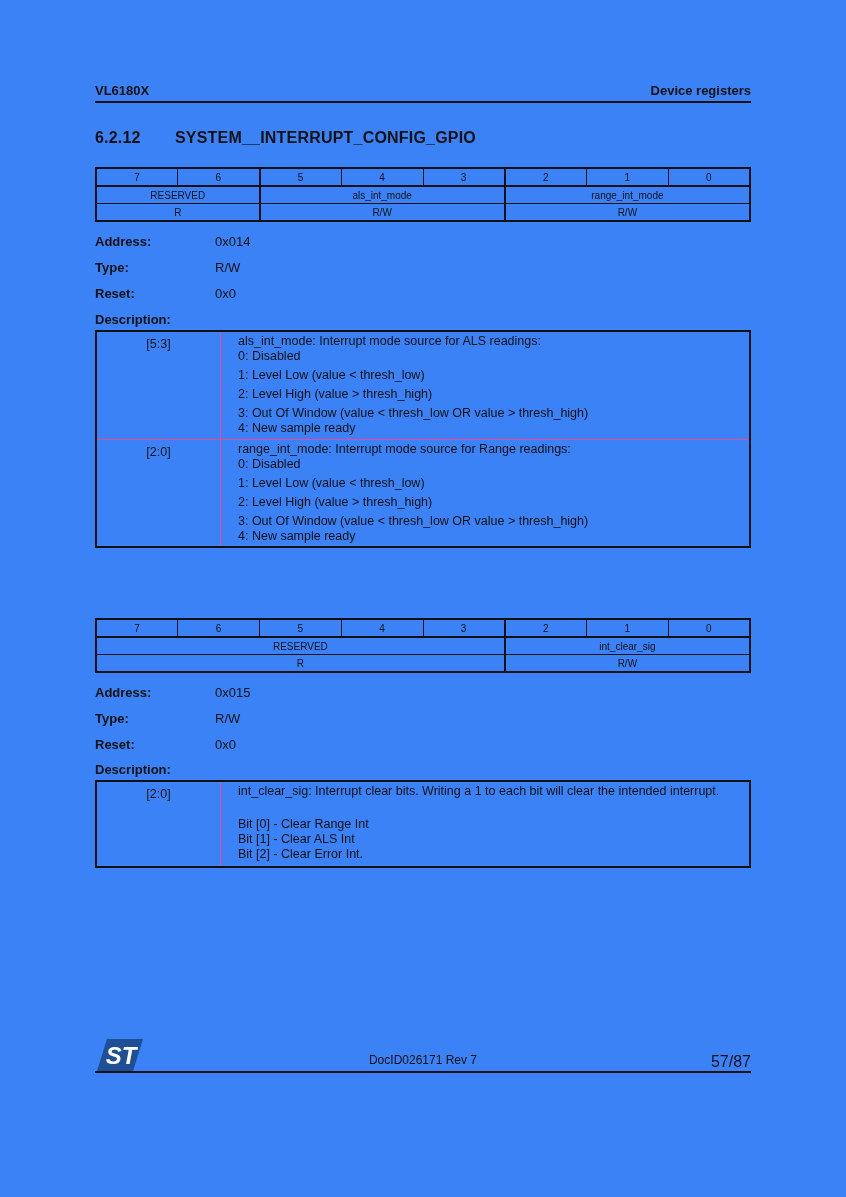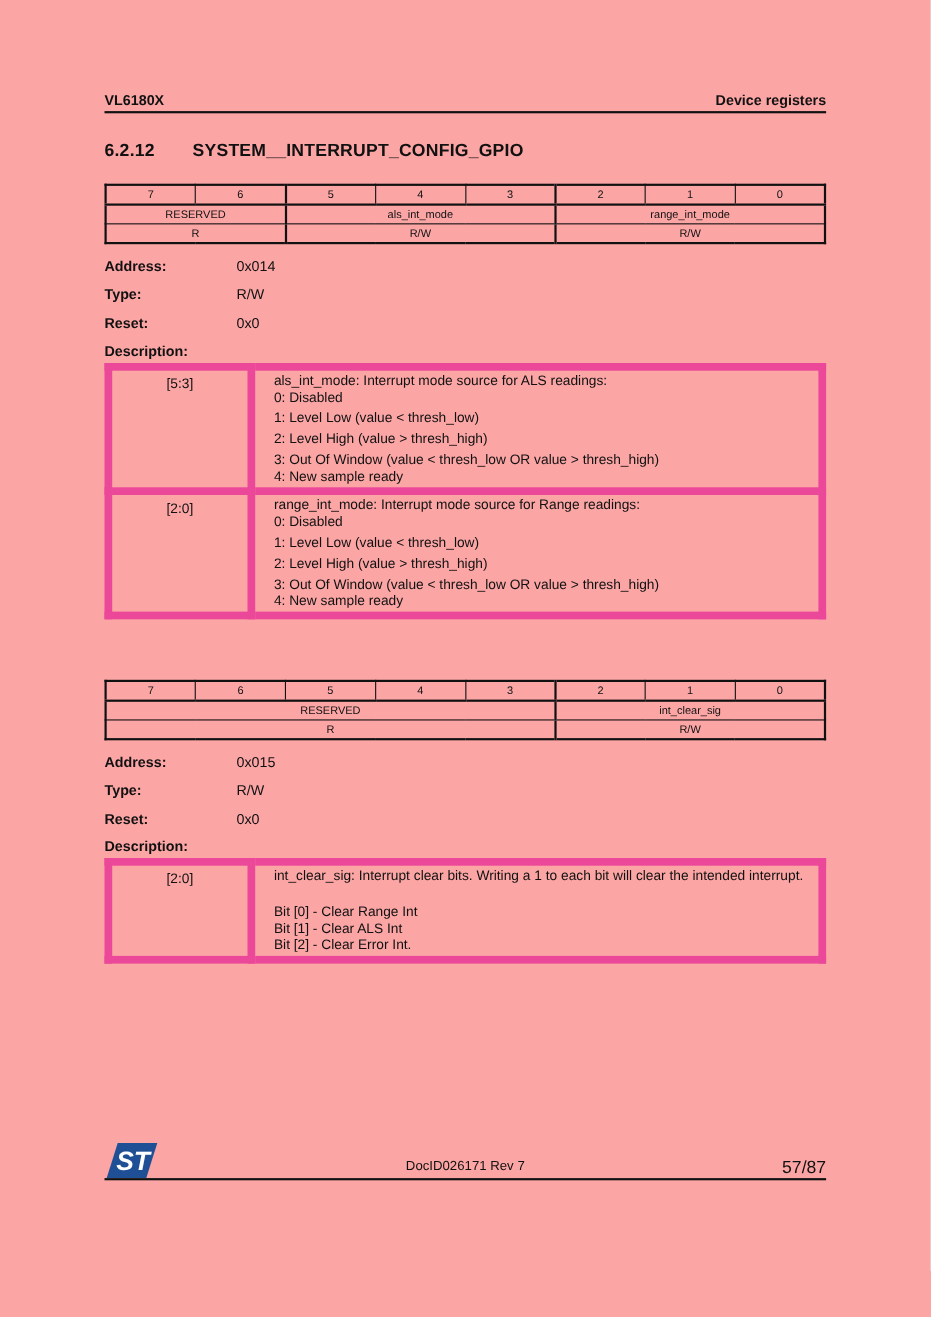--- a/index.html
+++ b/index.html
@@ -1,17 +1,17 @@
 <!DOCTYPE html>
 <html><head>
 <meta charset="utf-8">
 <style>
   html,body { margin:0; padding:0; background:#e8e8e8; }
   .page {
-    position:relative; width:846px; height:1197px; background:#fca5a5;
+    position:relative; width:846px; height:1197px; background:#3b82f6;
     font-family:"Liberation Sans", sans-serif; color:#111; overflow:hidden;
     margin:0 auto;
   }
   
   .hdr-left  { position:absolute; top:83px; left:95px;  font-size:13px; font-weight:bold; }
   .hdr-right { position:absolute; top:83px; left:95px; width:656px; text-align:right; font-size:13px; font-weight:bold; }
   .hdr-rule  { position:absolute; top:101px; left:95px; width:656px; height:2px; background:#111; }
 
   
   .sec-title { position:absolute; left:95px; font-size:16px; font-weight:bold; letter-spacing:0.2px; }
@@ -24,21 +24,21 @@
   .bittbl tr.bits td { border-bottom:2px solid #111; }
   .bittbl td.gs { border-left:2px solid #111; }
 
   
   .kv { position:absolute; left:95px; font-size:13px; }
   .kv .lab { font-weight:bold; display:inline-block; width:120px; }
 
   
   .desctbl { position:absolute; left:95px; width:656px; border-collapse:collapse; table-layout:fixed;
              font-size:12.5px; border:2px solid #111; }
-  .desctbl td { border:7px solid #ec4899; vertical-align:top; padding:2px 1px 2px 1px; }
+  .desctbl td { border:1px solid #ec4899; vertical-align:top; padding:2px 1px 2px 1px; }
   .desctbl td.bitcol { width:121px; text-align:center; padding-top:5px; }
   .desctbl tr.r110 { height:108px; }
   .desctbl tr.r86  { height:86px; }
   .desctbl .ln { line-height:15px; white-space:nowrap;padding-left:16px; }
   .desctbl .ln.sp  { margin-top:4px; }
   .desctbl .ln.gap { margin-top:18px; }
 
   
   .logo      { position:absolute; left:96px; top:1038px; }
   .foot-doc  { position:absolute; left:95px; top:1053px; width:656px; text-align:center; font-size:12px; }

